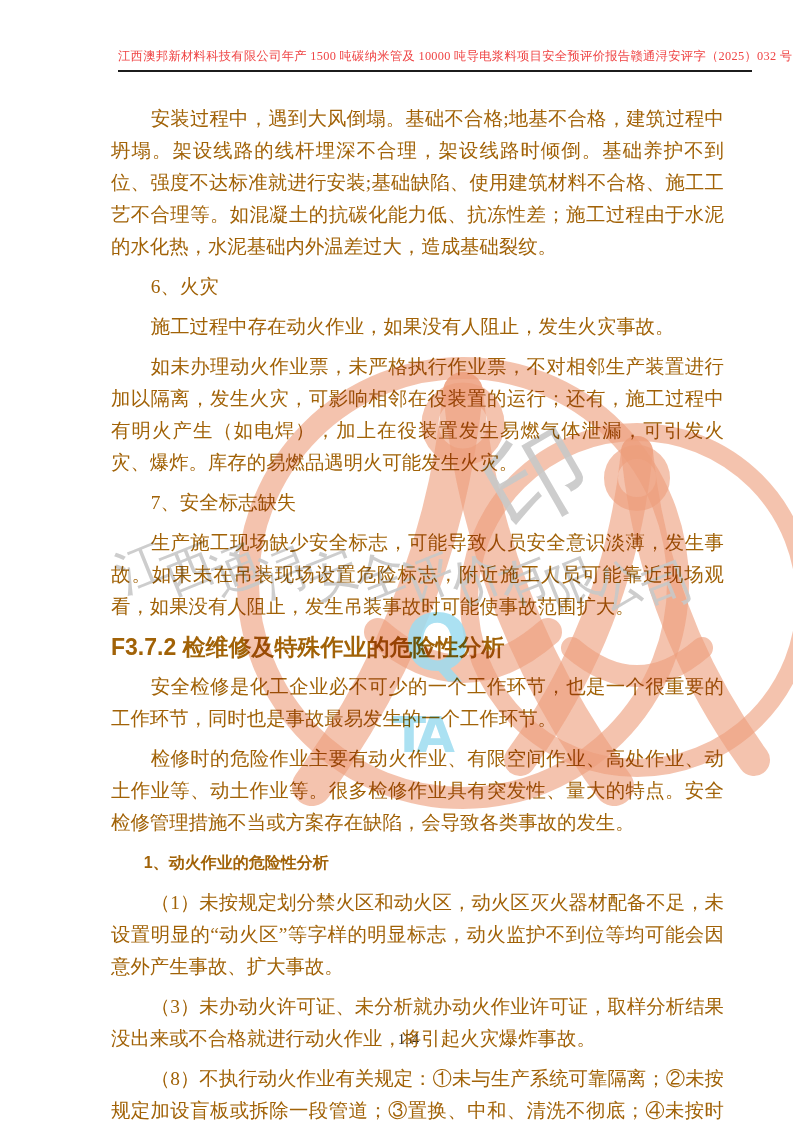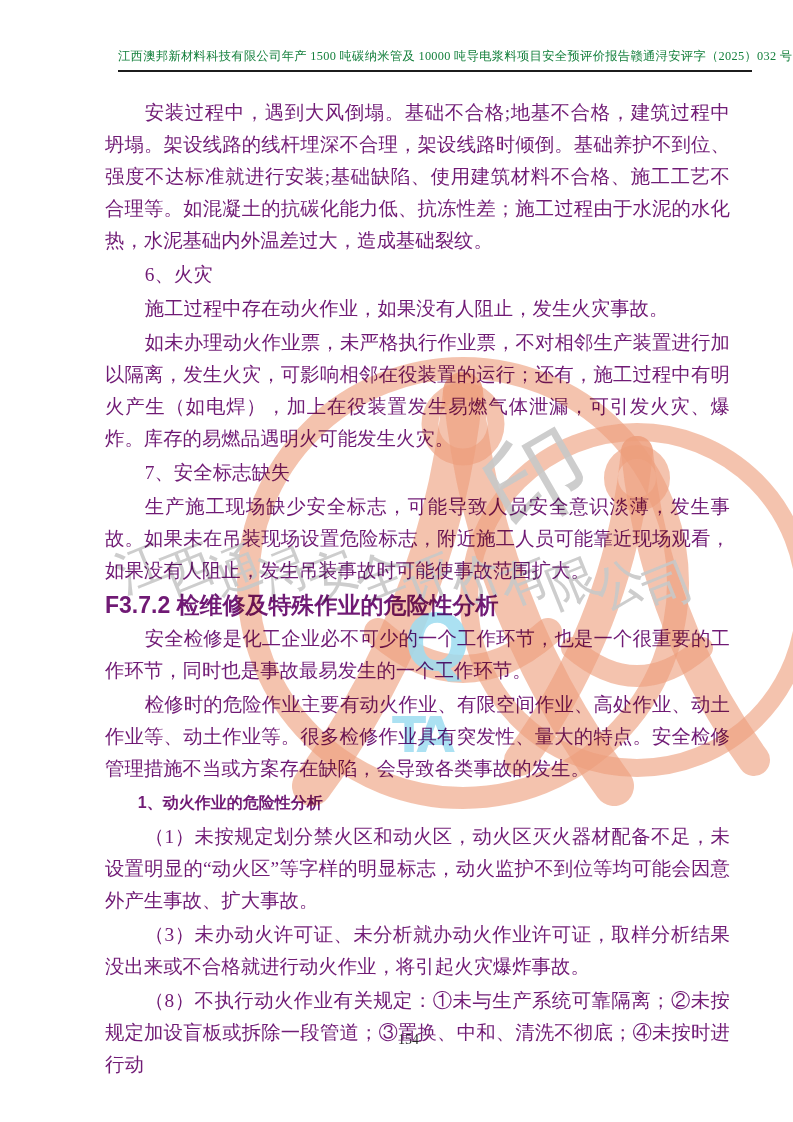--- a/index.html
+++ b/index.html
@@ -12,36 +12,36 @@
     color:#161616;
   }
   
   .header{
     position:absolute;
     top:48px;left:118px;width:634px;
     text-align:left;
     font-size:12.3px;
     letter-spacing:0.3px;
     white-space:nowrap;
-    color:#15803d;
+    color:#ef4444;
     padding-bottom:5px;
     border-bottom:2px solid #1c1c1c;
   }
   
   .content{
     position:absolute;
     top:95px;left:103px;width:629px;
     z-index:1;
   }
   .para{
-    margin:2px;
+    margin:8px;
     font-size:19.4px;
     line-height:32px;
     text-align:justify;
-    color:#701a75;
+    color:#a16207;
   }
   .para.indent{ text-indent:2.05em; }
   .para.heading{
     font-family:"Liberation Sans","DejaVu Sans",sans-serif;
     font-weight:bold;
     font-size:23px;
   }
   .para.subheading{
     font-family:"Liberation Sans","DejaVu Sans",sans-serif;
     font-weight:bold;

